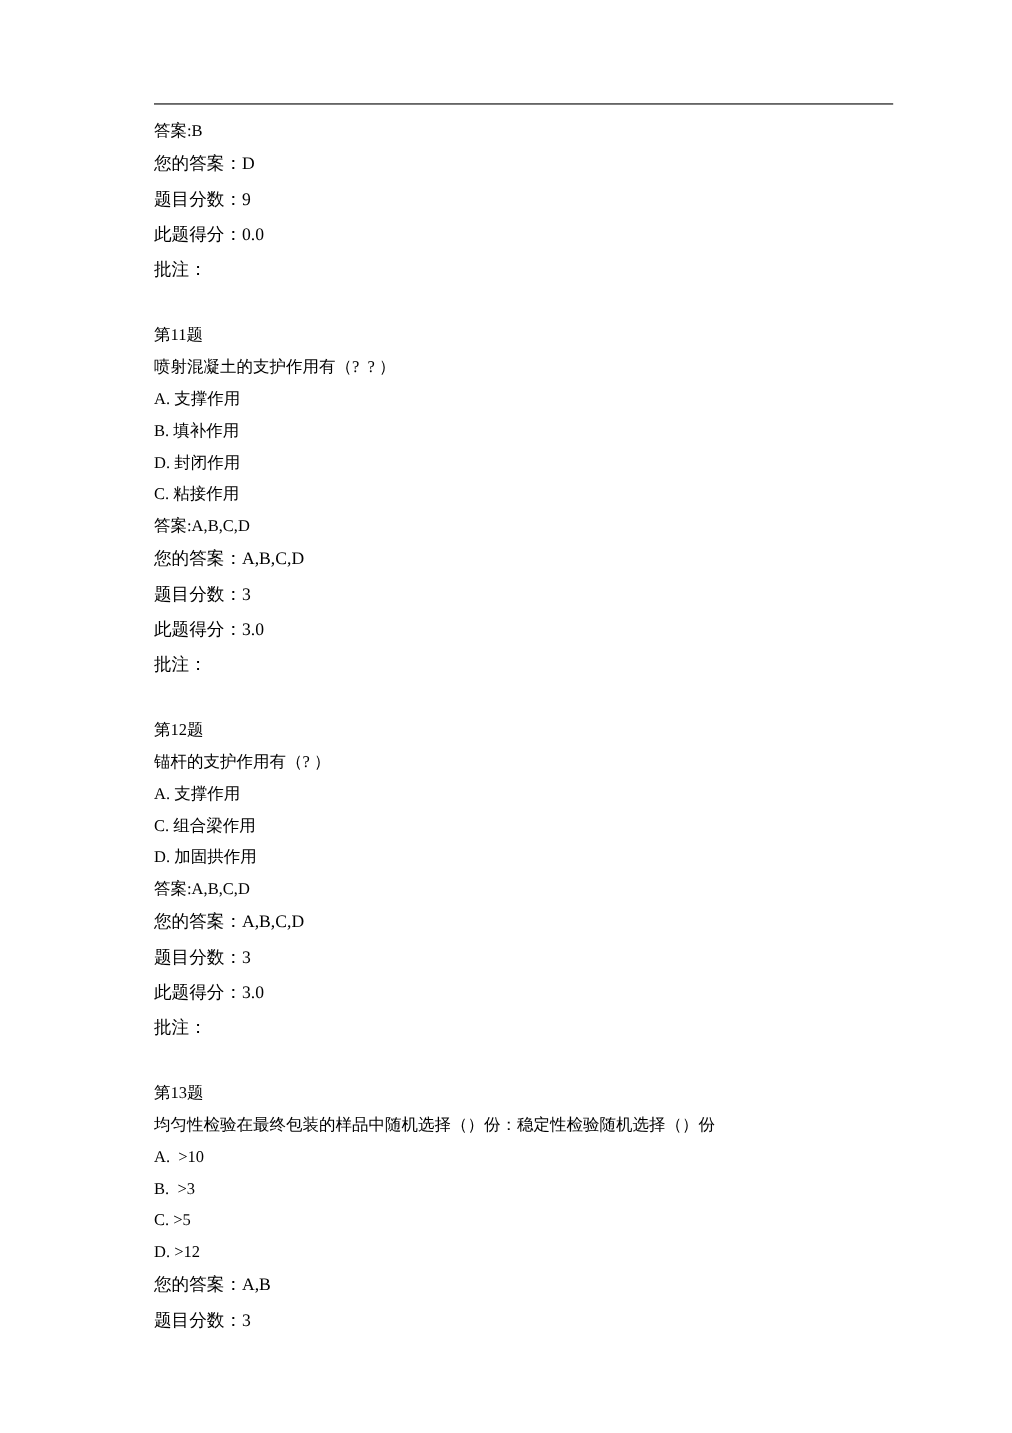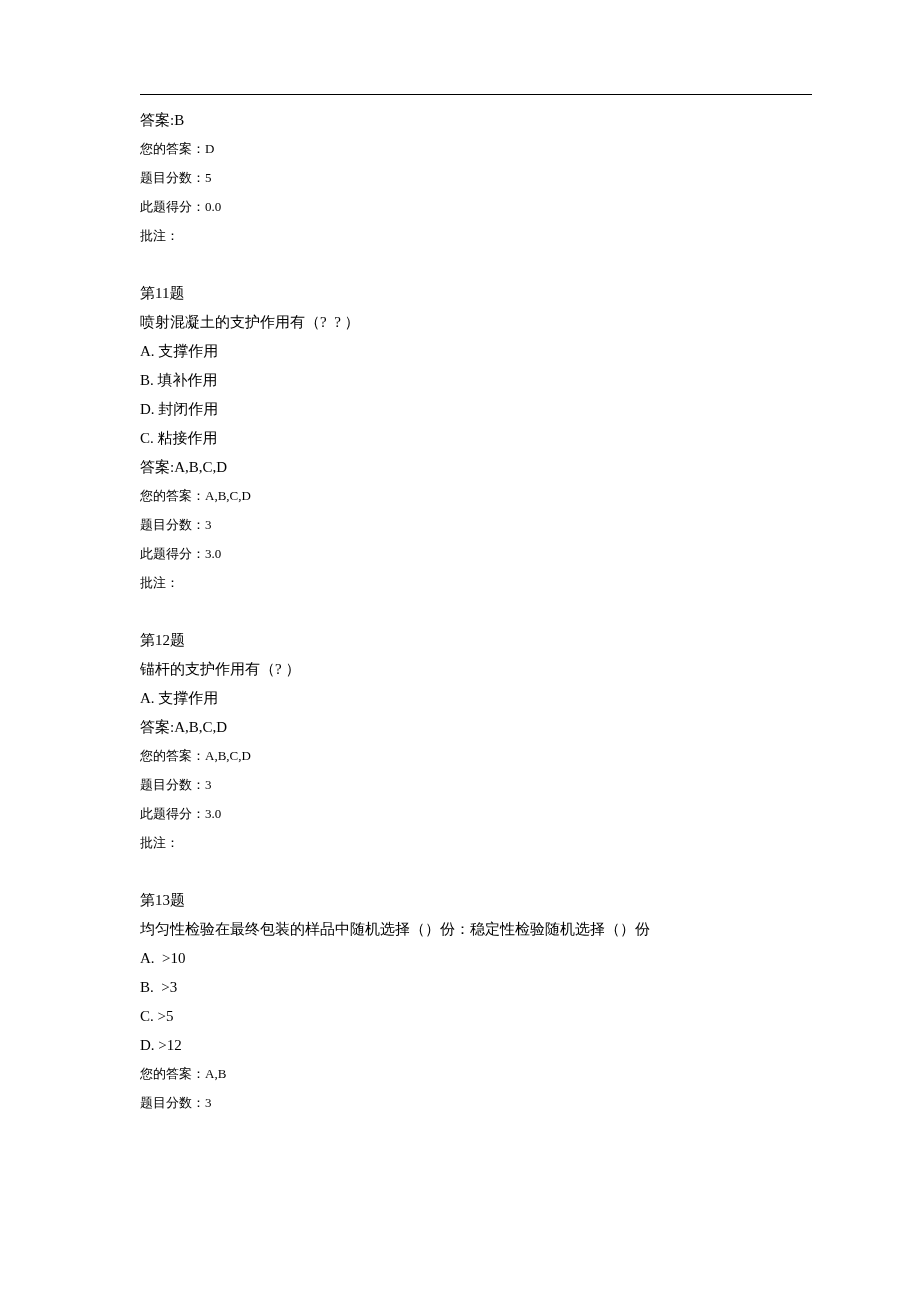--- a/index.html
+++ b/index.html
@@ -19,37 +19,37 @@
     margin-bottom: 18px;
   }
   .line {
     margin: 0;
     padding: 0;
     line-height: 1.0;
     margin-bottom: 14px;
     white-space: pre;
   }
   .meta {
-    font-size: 13px;
+    font-size: 16px;
     margin-bottom: 16px;
   }
   .gap {
     height: 28px;
   }
 </style>
 </head>
 <body>
 
 <div class="page">
 
   <div class="hr"></div>
 
   <p class="line">答案:B</p>
   <p class="line meta">您的答案：D</p>
-  <p class="line meta">题目分数：5</p>
+  <p class="line meta">题目分数：9</p>
   <p class="line meta">此题得分：0.0</p>
   <p class="line meta">批注：</p>
 
   <div class="gap"></div>
 
   <p class="line">第11题</p>
   <p class="line">喷射混凝土的支护作用有（?  ? ）</p>
   <p class="line">A. 支撑作用</p>
   <p class="line">B. 填补作用</p>
   <p class="line">D. 封闭作用</p>
@@ -58,20 +58,22 @@
   <p class="line meta">您的答案：A,B,C,D</p>
   <p class="line meta">题目分数：3</p>
   <p class="line meta">此题得分：3.0</p>
   <p class="line meta">批注：</p>
 
   <div class="gap"></div>
 
   <p class="line">第12题</p>
   <p class="line">锚杆的支护作用有（? ）</p>
   <p class="line">A. 支撑作用</p>
+  <p class="line">C. 组合梁作用</p>
+  <p class="line">D. 加固拱作用</p>
   <p class="line">答案:A,B,C,D</p>
   <p class="line meta">您的答案：A,B,C,D</p>
   <p class="line meta">题目分数：3</p>
   <p class="line meta">此题得分：3.0</p>
   <p class="line meta">批注：</p>
 
   <div class="gap"></div>
 
   <p class="line">第13题</p>
   <p class="line">均匀性检验在最终包装的样品中随机选择（）份：稳定性检验随机选择（）份</p>

